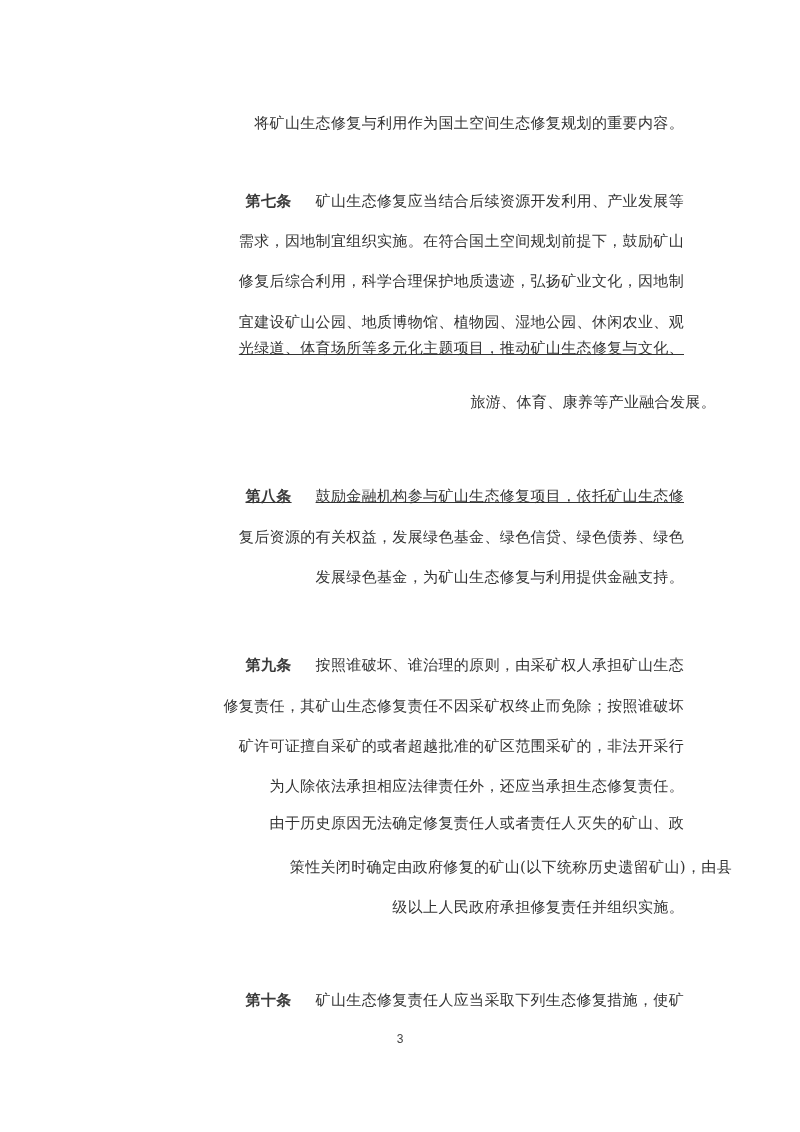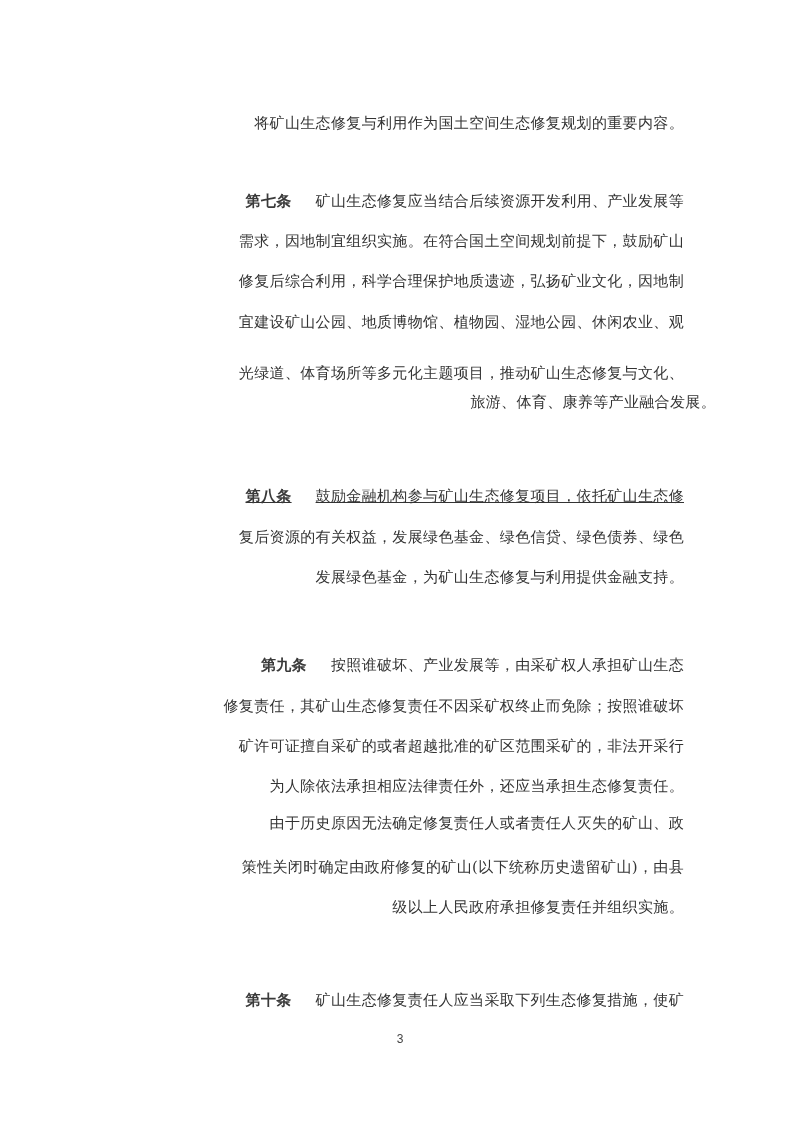--- a/index.html
+++ b/index.html
@@ -21,28 +21,28 @@
 </head>
 <body>
 
 <div class="page">
   <div id="lines">
       <div class="line" style="top: 110px;"><span>将矿山生态修复与利用作为国土空间生态修复规划的重要内容。</span></div>
       <div class="line indent" style="top: 188px;"><span class="art">第七条</span><span>矿山生态修复应当结合后续资源开发利用、产业发展等</span></div>
       <div class="line" style="top: 228px;"><span>需求，因地制宜组织实施。在符合国土空间规划前提下，鼓励矿山</span></div>
       <div class="line" style="top: 268px;"><span>修复后综合利用，科学合理保护地质遗迹，弘扬矿业文化，因地制</span></div>
       <div class="line" style="top: 309px;"><span>宜建设矿山公园、地质博物馆、植物园、湿地公园、休闲农业、观</span></div>
-      <div class="line" style="top: 360px;"><span>光绿道、体育场所等多元化主题项目，推动矿山生态修复与文化、</span></div>
+      <div class="line" style="top: 335px; text-decoration: underline;"><span>光绿道、体育场所等多元化主题项目，推动矿山生态修复与文化、</span></div>
       <div class="line" style="top: 389px; margin-left: 32px;"><span>旅游、体育、康养等产业融合发展。</span></div>
       <div class="line indent" style="top: 483px; text-decoration: underline;"><span class="art">第八条</span><span>鼓励金融机构参与矿山生态修复项目，依托矿山生态修</span></div>
       <div class="line" style="top: 524px;"><span>复后资源的有关权益，发展绿色基金、绿色信贷、绿色债券、绿色</span></div>
       <div class="line" style="top: 564px;"><span>发展绿色基金，为矿山生态修复与利用提供金融支持。</span></div>
-      <div class="line indent" style="top: 652px;"><span class="art">第九条</span><span>按照谁破坏、产业发展等，由采矿权人承担矿山生态</span></div>
+      <div class="line indent" style="top: 652px;"><span class="art">第九条</span><span>按照谁破坏、谁治理的原则，由采矿权人承担矿山生态</span></div>
       <div class="line" style="top: 693px;"><span>修复责任，其矿山生态修复责任不因采矿权终止而免除；按照谁破坏</span></div>
       <div class="line" style="top: 733px;"><span>矿许可证擅自采矿的或者超越批准的矿区范围采矿的，非法开采行</span></div>
       <div class="line" style="top: 773px;"><span>为人除依法承担相应法律责任外，还应当承担生态修复责任。</span></div>
       <div class="line indent" style="top: 810px;"><span>由于历史原因无法确定修复责任人或者责任人灭失的矿山、政</span></div>
-      <div class="line" style="top: 854px;"><span>策性关闭时确定由政府修复的矿山(以下统称历史遗留矿山)，由县</span></div>
+      <div class="line" style="top: 854px; margin-left: 48px;"><span>策性关闭时确定由政府修复的矿山(以下统称历史遗留矿山)，由县</span></div>
       <div class="line" style="top: 894px;"><span>级以上人民政府承担修复责任并组织实施。</span></div>
       <div class="line indent" style="top: 987px;"><span class="art">第十条</span><span>矿山生态修复责任人应当采取下列生态修复措施，使矿</span></div>
     </div>
   <div class="pagenum">3</div>
 </div>
 
 </body></html>

